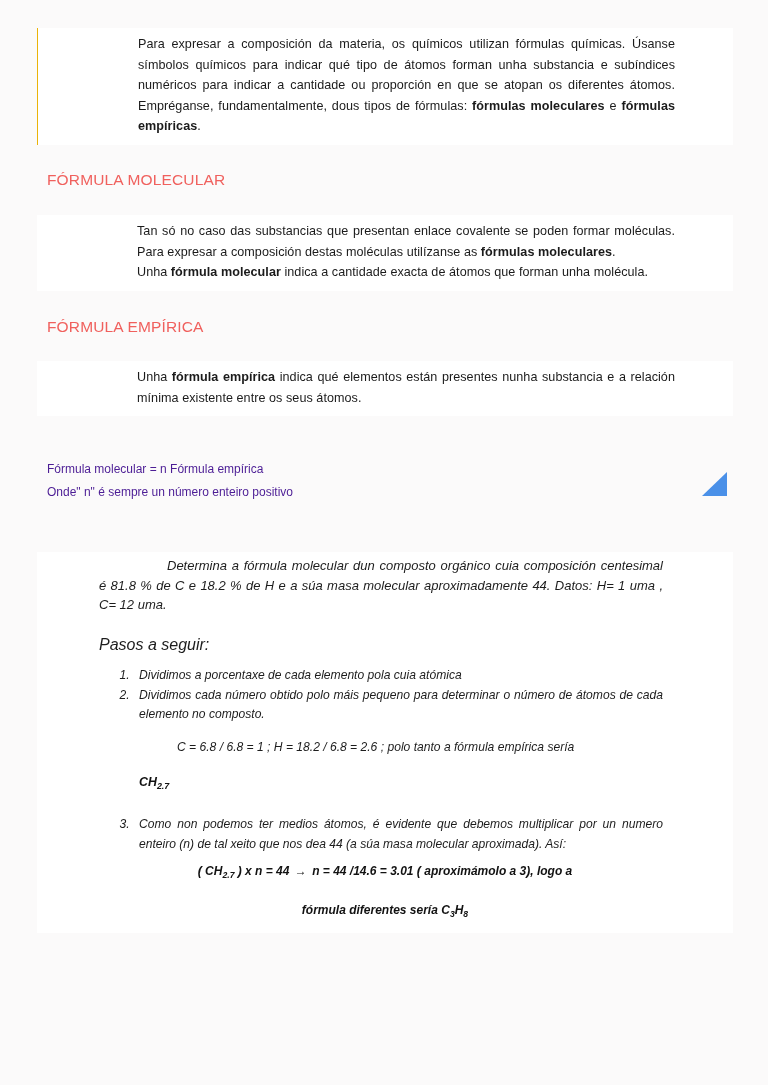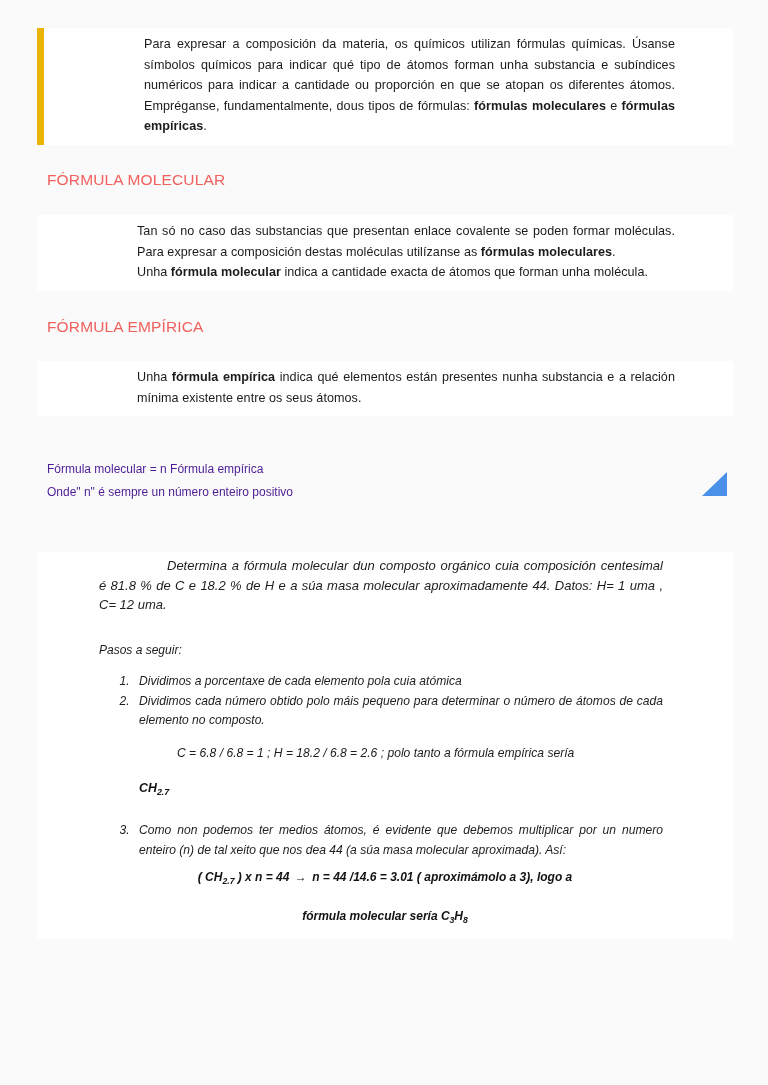--- a/index.html
+++ b/index.html
@@ -28,21 +28,21 @@
     top: 28px;
     width: 696px;
     background: #fbfafa;
   }
 
   
   .block {
     background: #ffffff;
     padding: 6px 0 8px 0;
   }
-  .block.first { border-left: 7px solid #eab308; }
+  .block.first { border-left: 1px solid #eab308; }
 
   .body-text {
     color: #1b1b1b;
     font-size: 12.6px;
     line-height: 20.5px;
     text-align: justify;
     margin: 0 58px 0 100px;
     letter-spacing: 0.05px;
   }
   .body-text b { font-weight: bold; }
@@ -89,24 +89,24 @@
     color: #1d1d1d;
     font-size: 13px;
     line-height: 19.5px;
     font-style: italic;
     text-align: justify;
     margin: 0 70px 0 62px;
   }
   .ex-text.indent-first { text-indent: 68px; }
   .ex-plain {
     color: #1d1d1d;
-    font-size: 12px;
-    line-height: 19.5px;
-    font-style: italic;
-    margin: 26px 70px 0 62px;
+    font-size: 16px;
+    line-height: 19.5px;
+    font-style: italic;
+    margin: 20px 70px 0 62px;
   }
 
   ol.steps {
     margin: 12px 70px 0 62px;
     padding-left: 34px;
     color: #1d1d1d;
     font-size: 12.1px;
     line-height: 19.5px;
     font-style: italic;
   }
@@ -188,17 +188,17 @@
           <div class="eq">C = 6.8 / 6.8 = 1  ;    H  = 18.2 / 6.8 = 2.6 ; polo tanto a fórmula empírica sería</div>
           <div class="formula-center"><span>CH</span><sub>2.7</sub></div>
         </li>
         <li>
           <span class="step-sub">Como non podemos ter medios átomos, é evidente que debemos multiplicar por un numero enteiro (n) de tal xeito que nos dea 44 (a súa masa molecular aproximada). Así:</span>
         </li>
       </ol>
 
       <div class="eq-center"><span>( CH</span><sub>2.7</sub><span> ) x n = 44 </span><span class="arrow">→</span><span> n = 44 /14.6 = 3.01 ( aproximámolo a 3), logo a</span></div>
 
-      <div class="eq-center last"><span>fórmula molecular sería C</span><sub>3</sub><span>H</span><sub>8</sub></div>
+      <div class="eq-center last"><span>fórmula diferentes sería C</span><sub>3</sub><span>H</span><sub>8</sub></div>
     </div>
 
   </div>
 </div>
 
 </body></html>

